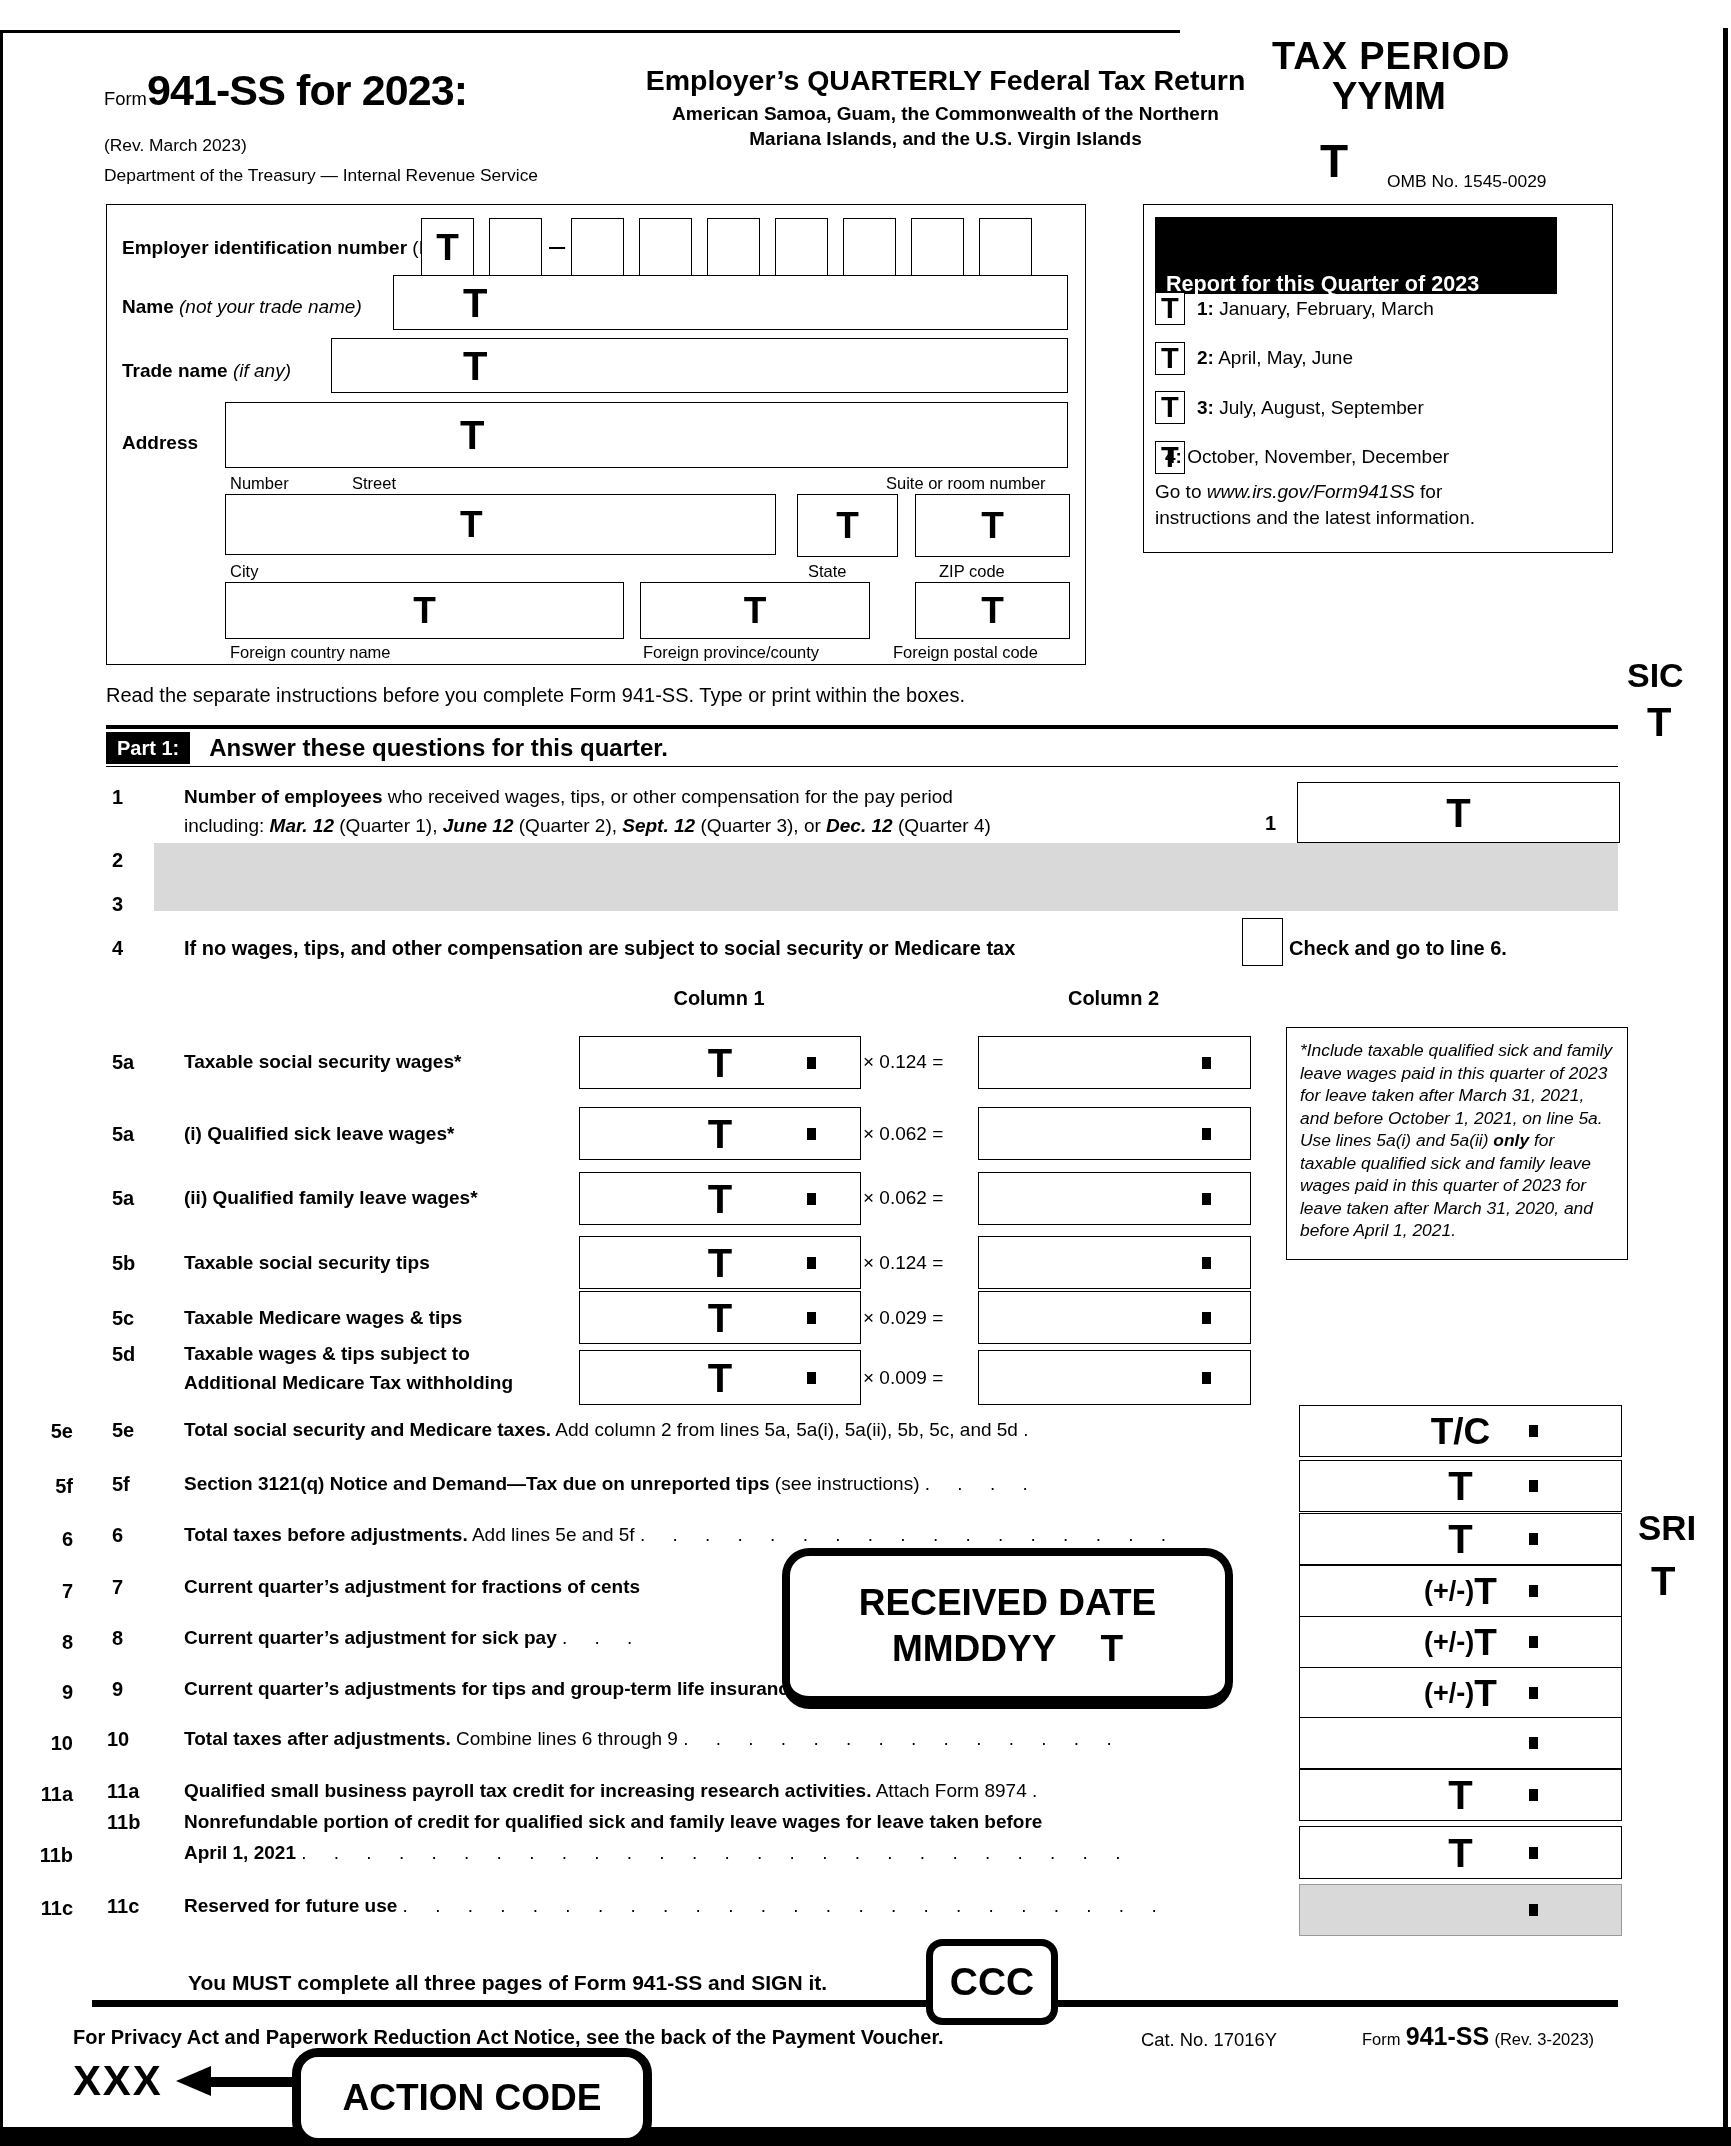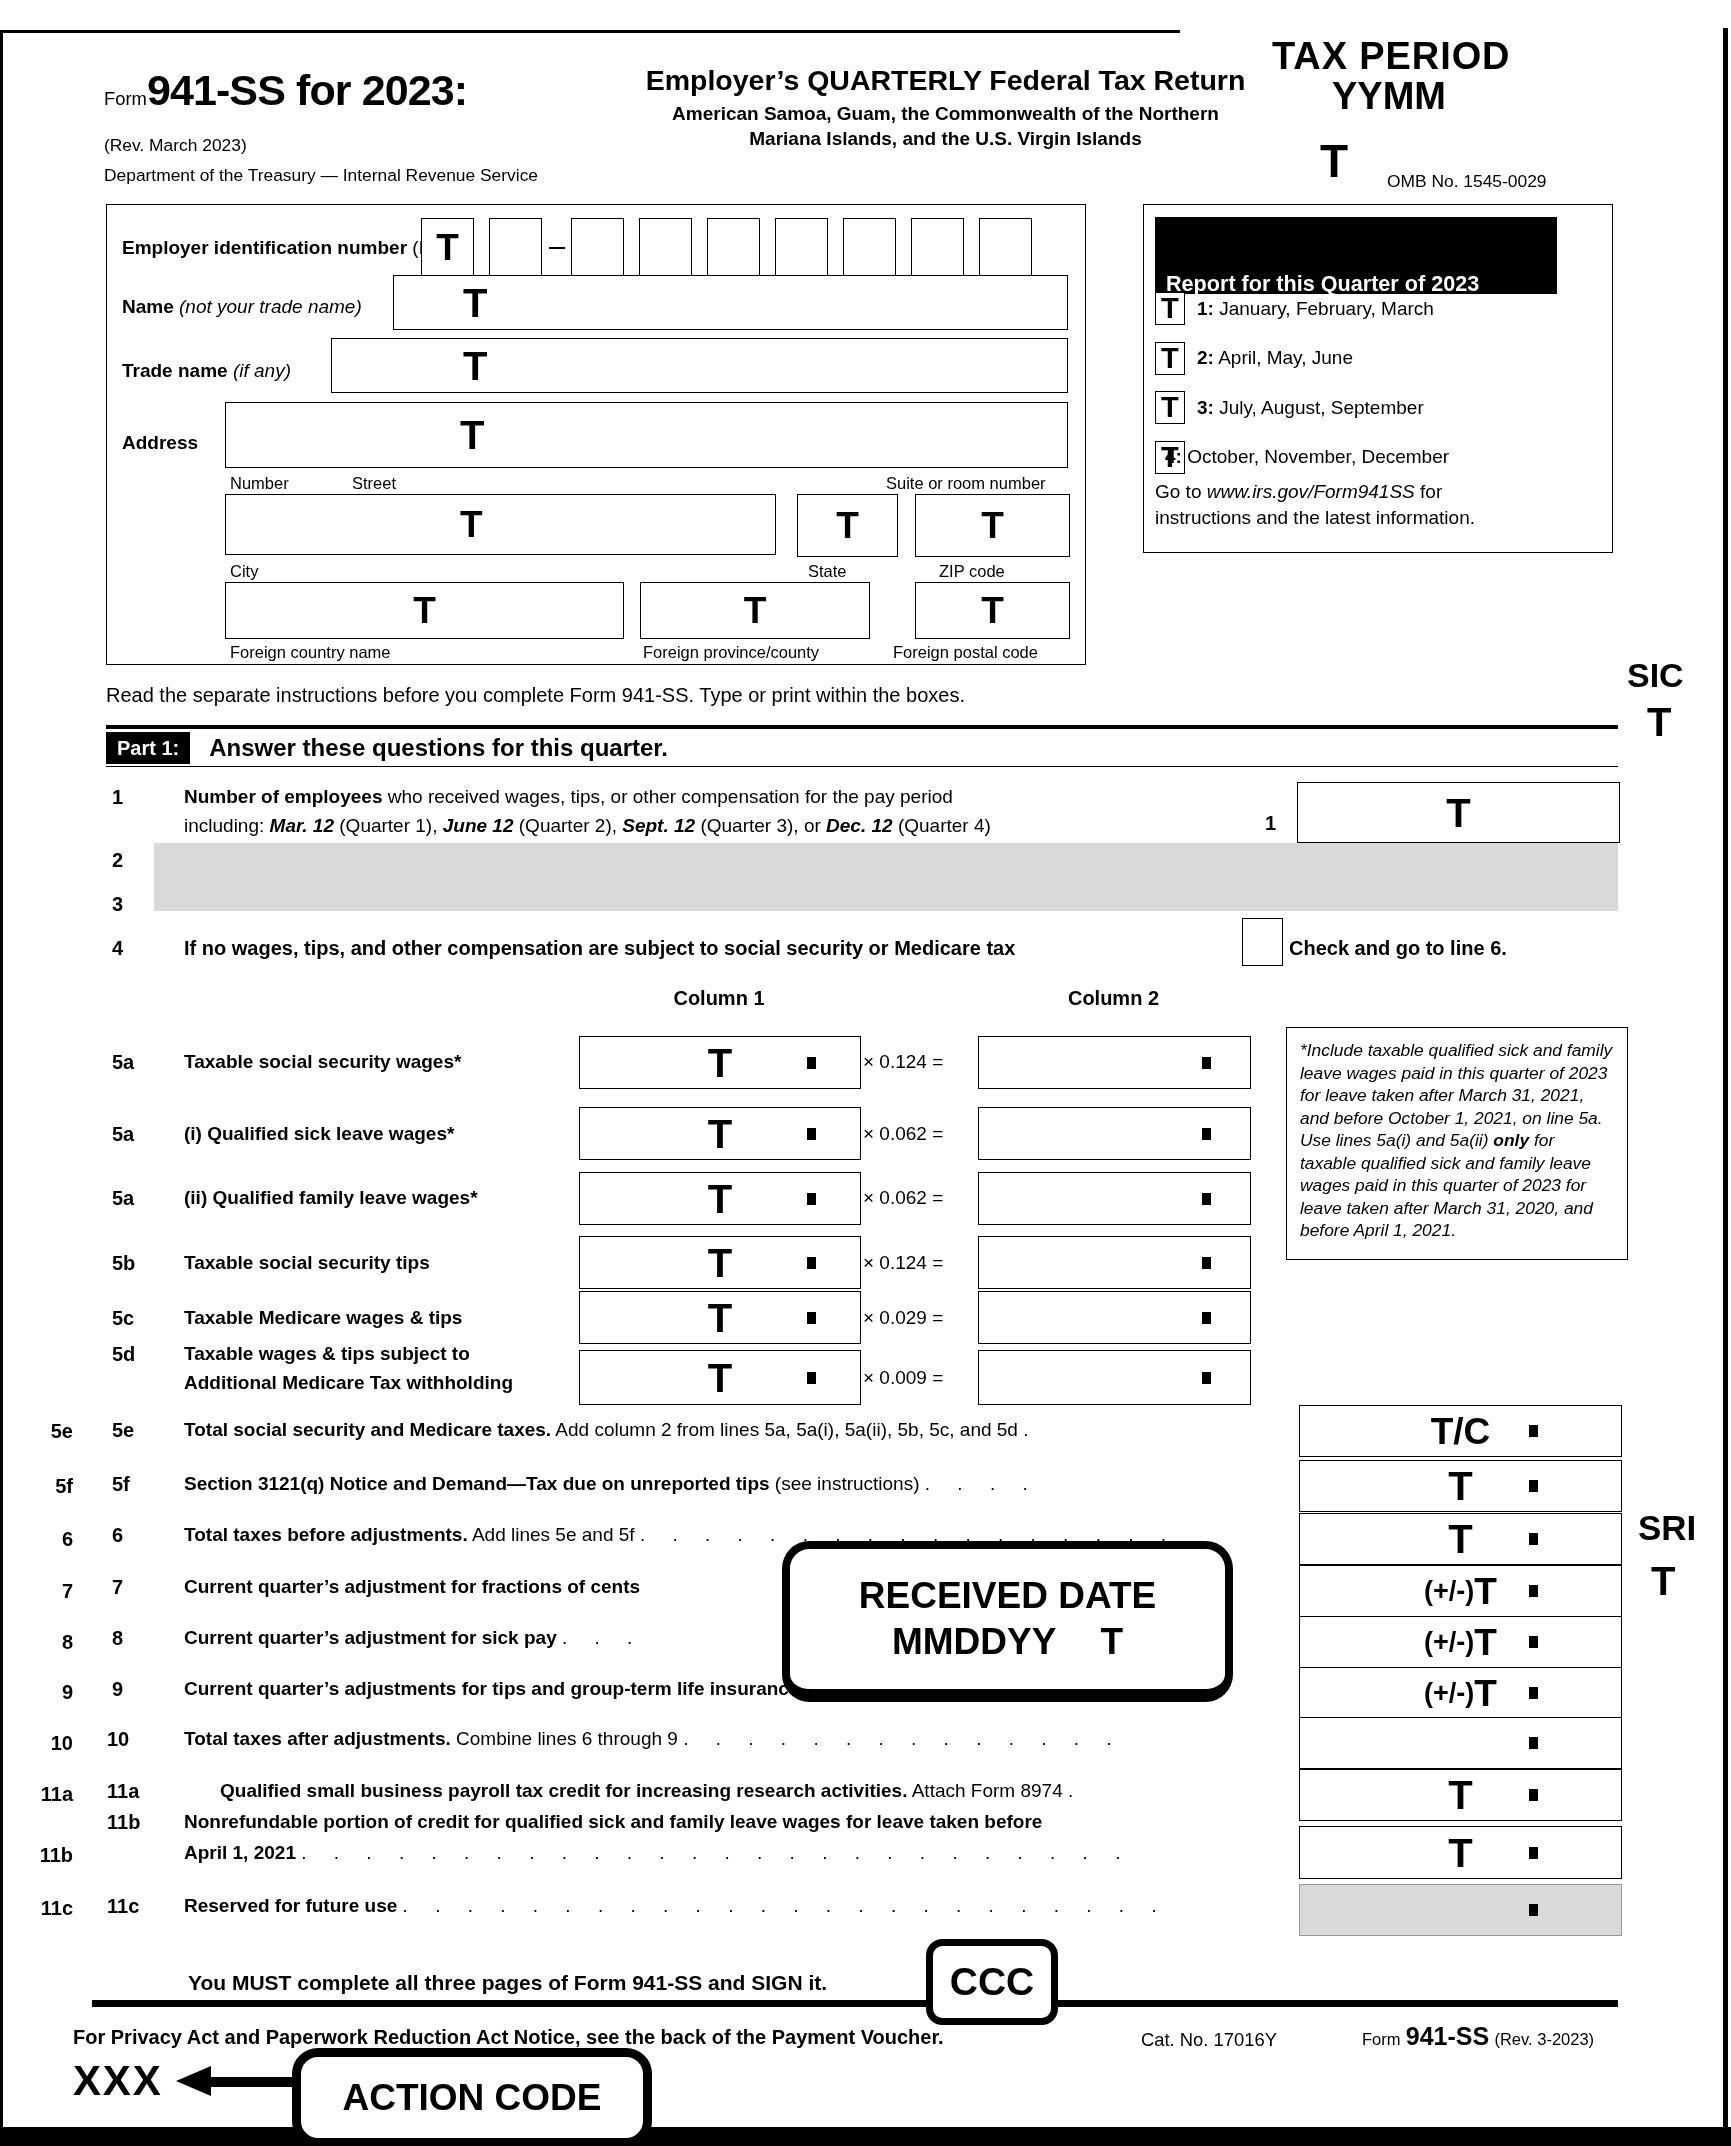--- a/index.html
+++ b/index.html
@@ -12,21 +12,21 @@
   .box.left{justify-content:flex-start;}
   .tm{font-weight:700;line-height:1;}
   .sq{position:absolute;top:50%;transform:translateY(-50%);width:9.2px;height:12px;background:#000;}
   .dots{letter-spacing:11px;font-weight:400;}
   .lnum{position:absolute;font-weight:700;font-size:20px;white-space:nowrap;}
   .rnum{position:absolute;left:1322;width:73px;text-align:right;font-weight:700;font-size:20px;}
   .blackbar{background:#000;color:#fff;}
   .graybar{background:#d9d9d9;}
   .label18{font-size:16.5px;}
   .stampbox{position:absolute;background:#fff;border:8.3px solid #000;border-bottom-width:13.8px;border-radius:27.5px;
-            display:flex;flex-direction:column;align-items:center;justify-content:center;z-index:6;}
+            display:flex;flex-direction:column;align-items:center;justify-content:center;z-index:6;margin-top:7px;}
   .roundbox{position:absolute;background:#fff;border:8.3px solid #000;border-radius:18.4px;
             display:flex;align-items:center;justify-content:center;z-index:6;font-weight:700;}
 </style>
 </head>
 <body>
 
 <div class="page">
 
   <div class="abs" style="left:0;top:30px;width:1180px;height:2.8px;background:#000;"></div>
   <div class="abs" style="left:0;top:30px;width:2.8px;height:2116px;background:#000;"></div>
@@ -306,21 +306,21 @@
     </div>
 
   <div class="lnum" style="left:107px;top:1728px;">10</div>
   <div class="abs" style="left:184px;top:1728px;"><span class="b">Total taxes after adjustments.</span><span> Combine lines 6 through 9</span> <span class="dots">. . . . . . . . . . . . . .</span></div>
   <div class="rnum" style="top:1732px;">10</div>
   <div class="box" style="left:1299px;top:1717px;width:321px;height:50px;">
       <span class="sq" style="right:83px;"></span>
     </div>
 
   <div class="lnum" style="left:107px;top:1780px;">11a</div>
-  <div class="abs" style="left:184px;top:1780px;margin-left:36px;"><span class="b">Qualified small business payroll tax credit for increasing research activities.</span><span> Attach Form 8974</span> <span class="dots">.</span></div>
+  <div class="abs" style="left:184px;top:1780px;"><span class="b">Qualified small business payroll tax credit for increasing research activities.</span><span> Attach Form 8974</span> <span class="dots">.</span></div>
   <div class="rnum" style="top:1783px;">11a</div>
   <div class="box" style="left:1299px;top:1769px;width:321px;height:50px;">
       <span class="tm" style="font-size:40px;">T</span>
       <span class="sq" style="right:83px;"></span>
     </div>
 
   <div class="lnum" style="left:107px;top:1811px;">11b</div>
   <div class="abs b" style="left:184px;top:1811px;">Nonrefundable portion of credit for qualified sick and family leave wages for leave taken before</div>
   <div class="abs" style="left:184px;top:1842px;"><span class="b">April 1, 2021</span> <span class="dots">. . . . . . . . . . . . . . . . . . . . . . . . . .</span></div>
   <div class="rnum" style="top:1844px;">11b</div>

